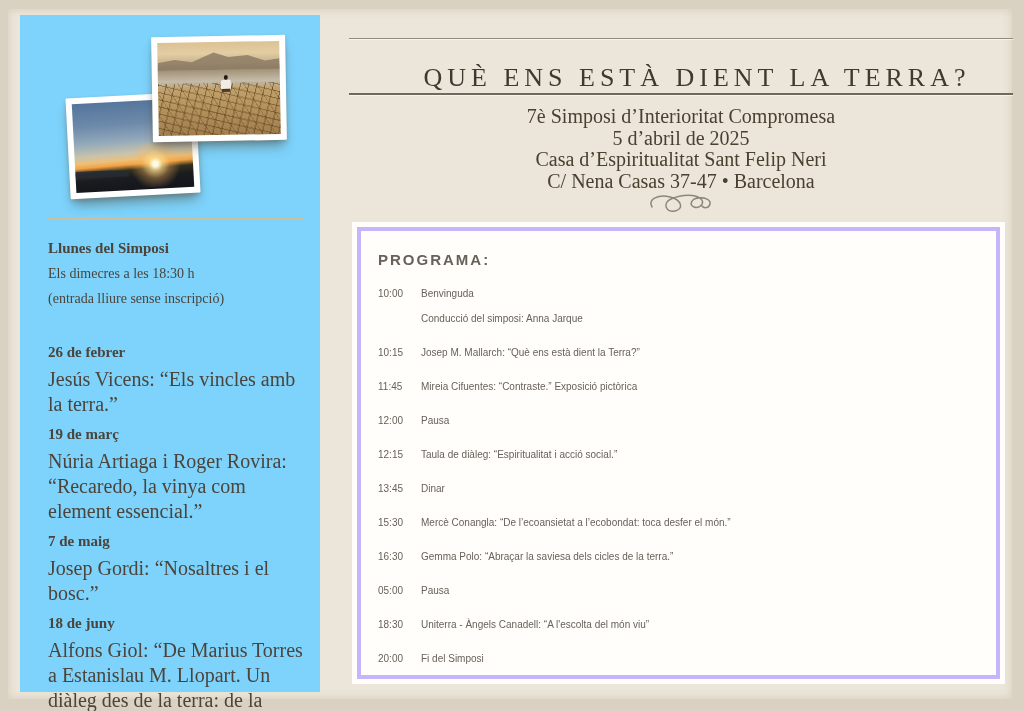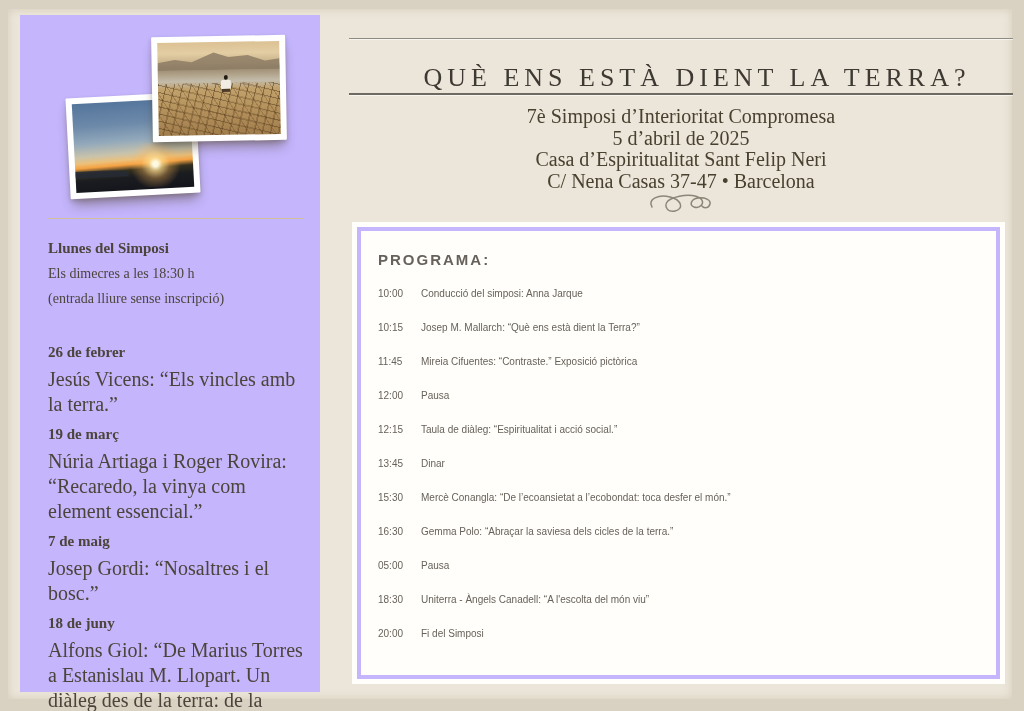--- a/index.html
+++ b/index.html
@@ -12,21 +12,21 @@
   .canvas{position:absolute;inset:0;background:#d9d1c1;}
   .inner-bg{
     position:absolute;top:9px;left:8px;right:12px;bottom:12px;
     background:#ece6da;
     box-shadow:inset 0 0 10px rgba(170,155,125,.35);
   }
 
   
   .sidebar-card{
     position:absolute;left:20px;top:15px;width:300px;height:677px;
-    background:#c4b5fd;
+    background:#7dd3fc;
   }
   .photo-collage{position:absolute;left:0;top:0;width:300px;height:210px;}
   .polaroid{
     position:absolute;background:#fff;padding:6px;border-radius:1px;
     box-shadow:0 9px 12px -3px rgba(75,62,40,.45), 0 2px 4px rgba(75,62,40,.25);
   }
   .polaroid .pimg{position:relative;overflow:hidden;width:100%;height:100%;}
   .sunset-photo{left:48px;top:80px;width:118px;height:89px;transform:rotate(-3deg);z-index:1;}
   .sunset-photo .pimg{
     background:linear-gradient(178deg,
@@ -184,20 +184,21 @@
     </div>
 
     <section class="program-box">
       <div class="program-border">
         <div class="program-content">
           <h2 class="program-heading">PROGRAMA:</h2>
           <div id="program-list">
               <div class="prog-item">
                 <div class="p-time">10:00</div>
                 <div class="p-lines">
+                  <div class="p-line">Benvinguda</div>
                   <div class="p-line">Conducció del simposi: Anna Jarque</div>
                 </div>
               </div>
               <div class="prog-item">
                 <div class="p-time">10:15</div>
                 <div class="p-lines">
                   <div class="p-line">Josep M. Mallarch: “Què ens està dient la Terra?”</div>
                 </div>
               </div>
               <div class="prog-item">

